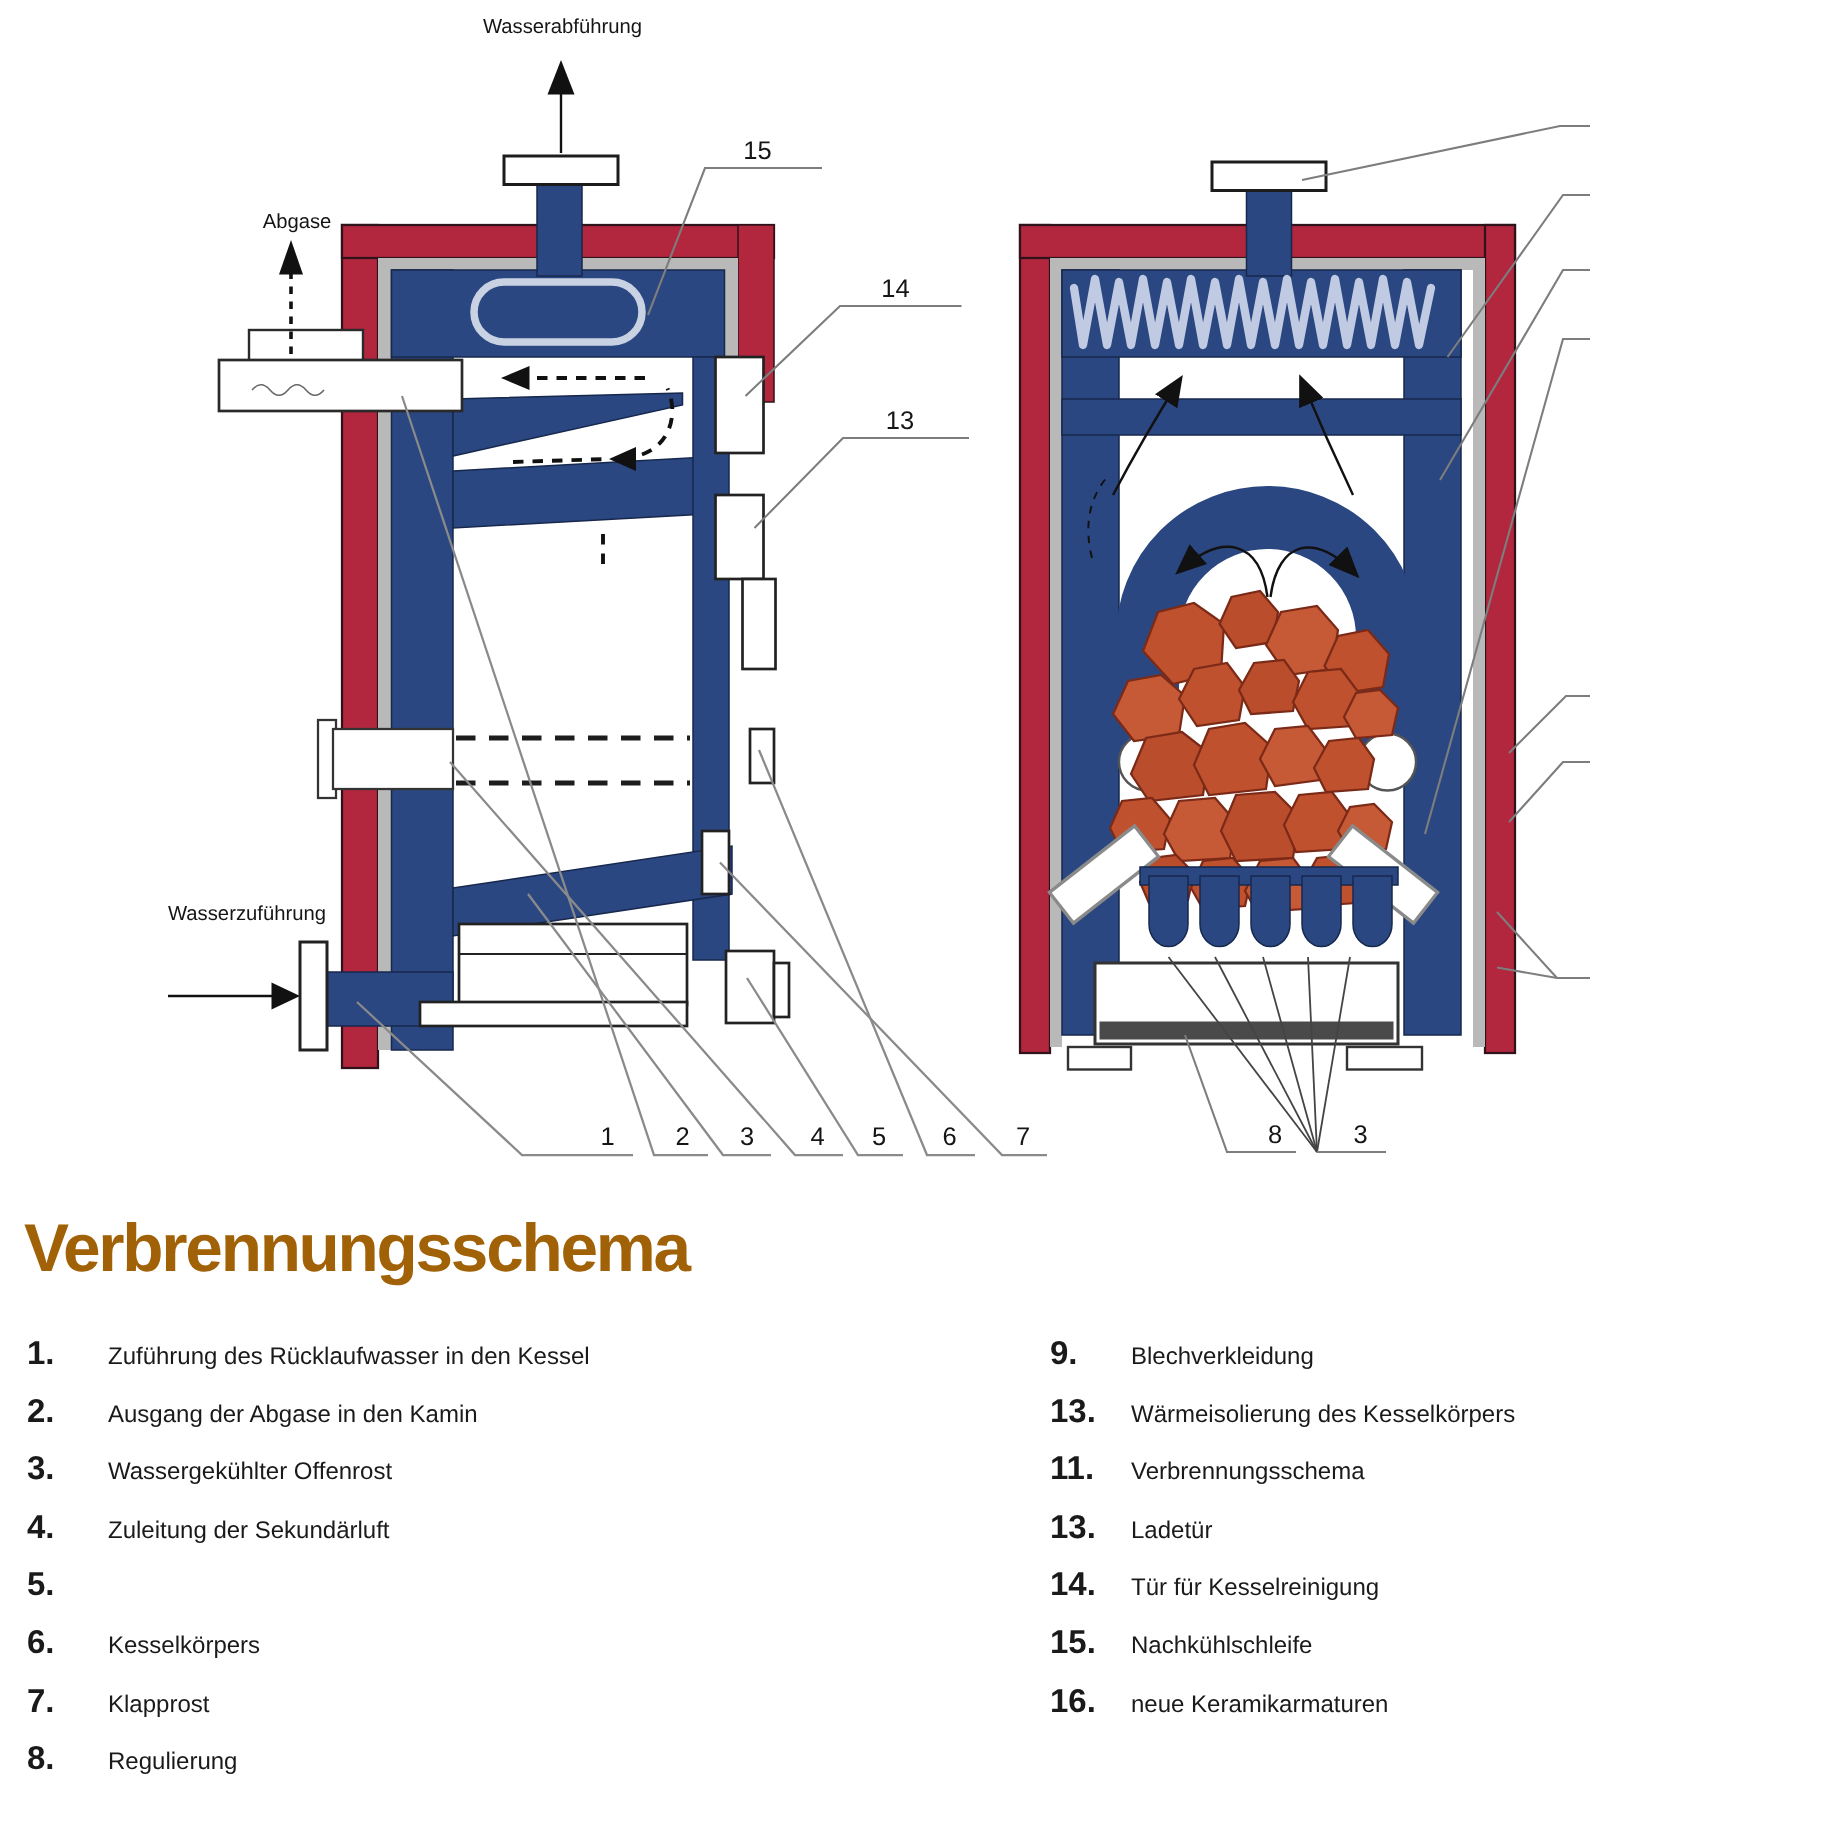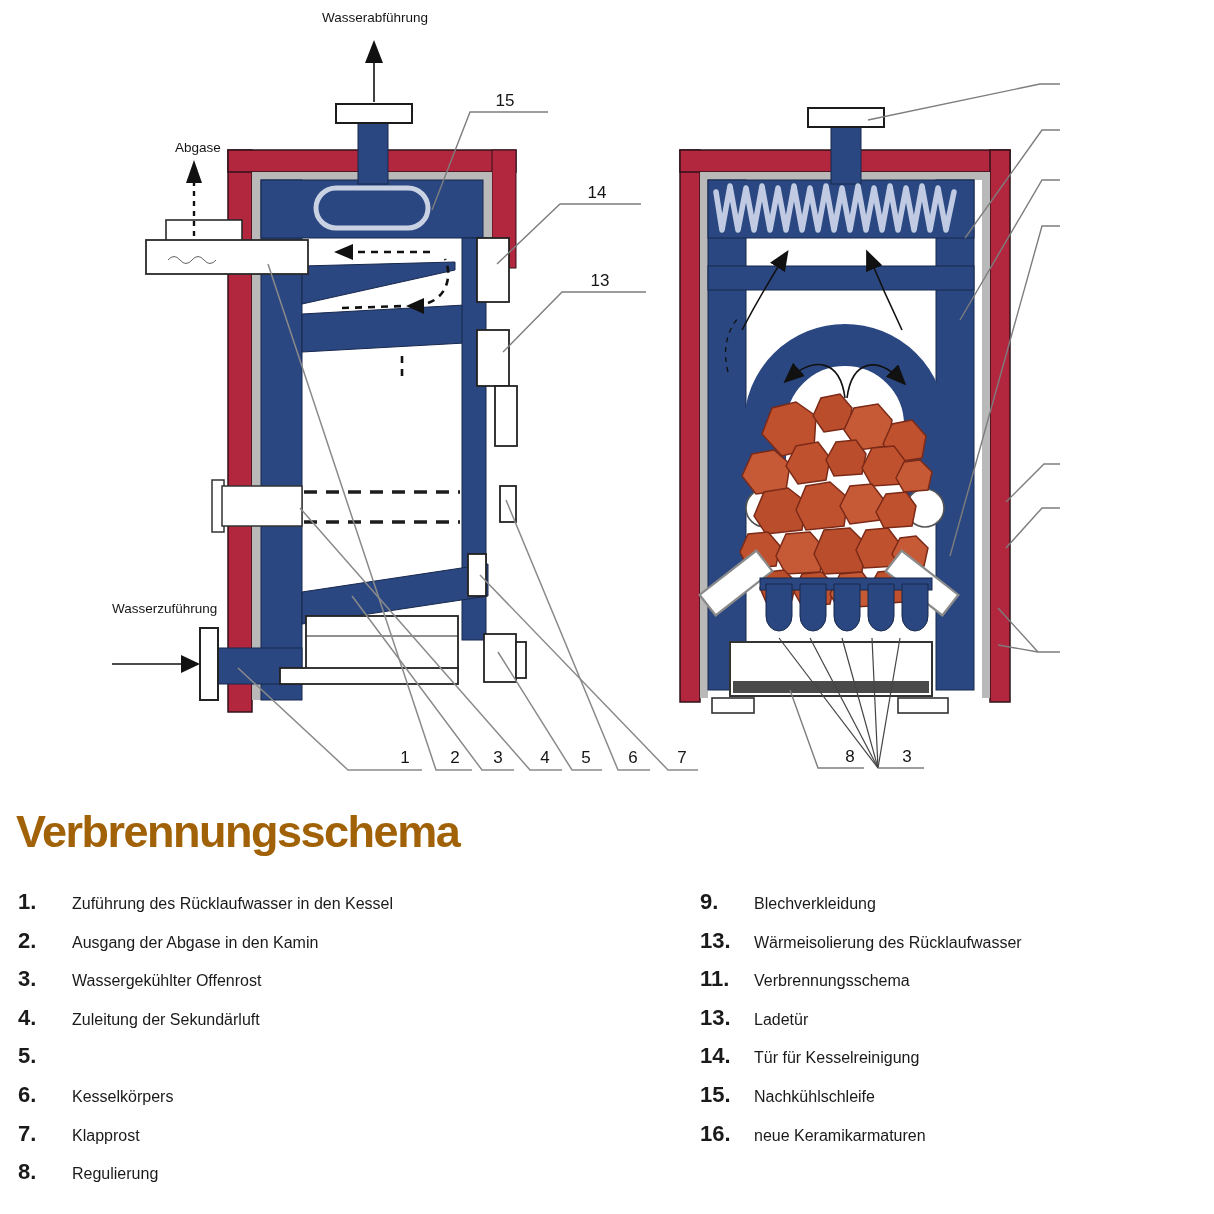--- a/index.html
+++ b/index.html
@@ -294,21 +294,21 @@
       </div>
 </div>
 
 <div class="legend-col right">
   <div class="lrow">
         <span class="lnum">9.</span>
         <span class="ltxt">Blechverkleidung</span>
       </div>
   <div class="lrow">
         <span class="lnum">13.</span>
-        <span class="ltxt">Wärmeisolierung des Rücklaufwasser</span>
+        <span class="ltxt">Wärmeisolierung des Kesselkörpers</span>
       </div>
   <div class="lrow">
         <span class="lnum">11.</span>
         <span class="ltxt">Verbrennungsschema</span>
       </div>
   <div class="lrow">
         <span class="lnum">13.</span>
         <span class="ltxt">Ladetür</span>
       </div>
   <div class="lrow">

